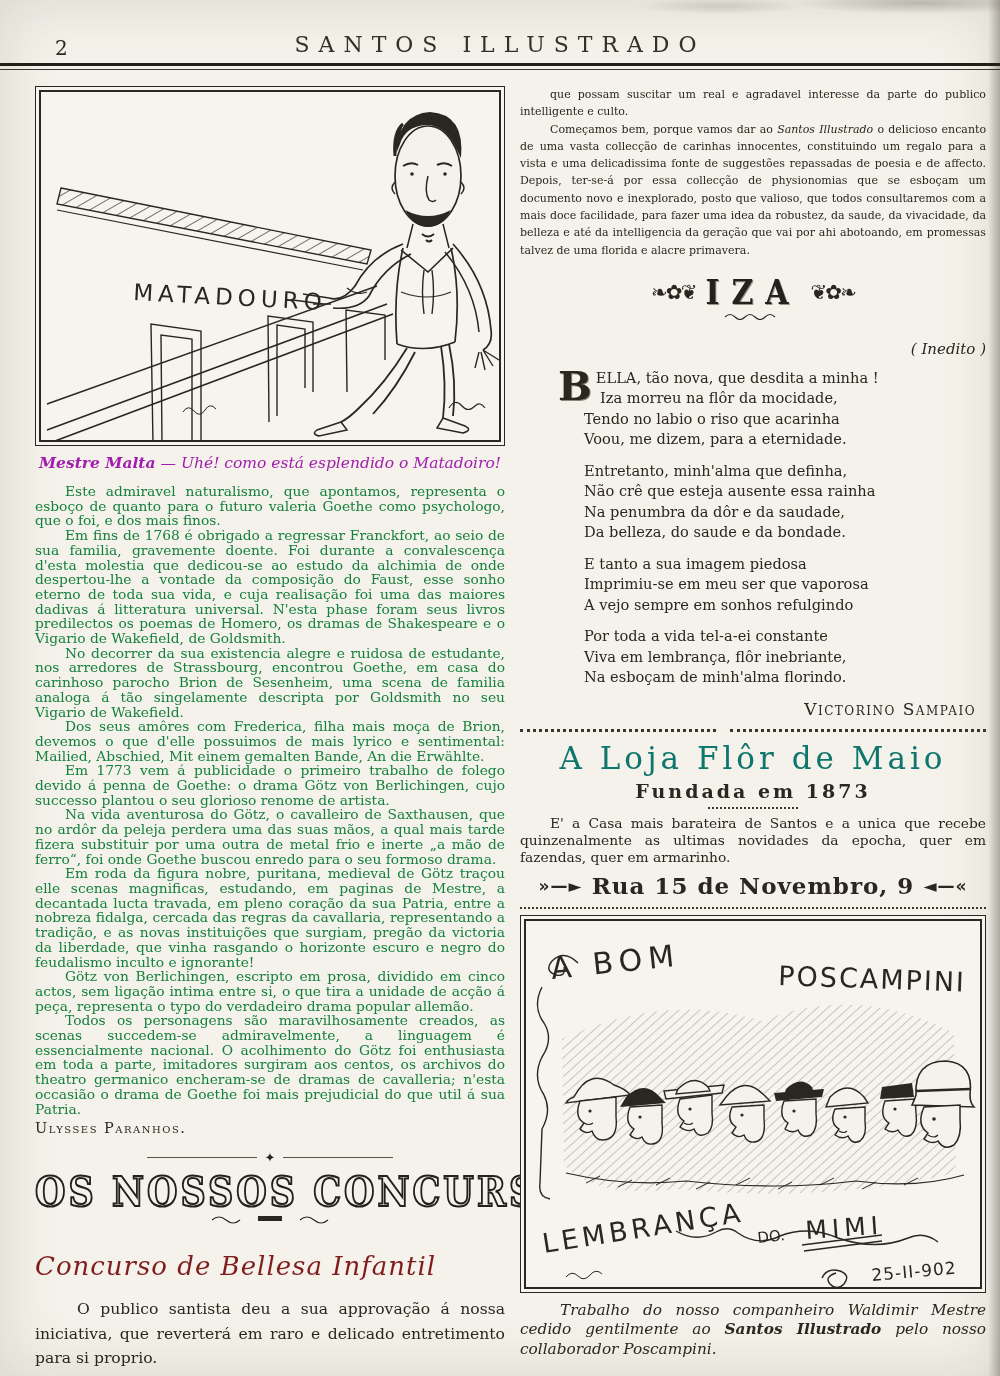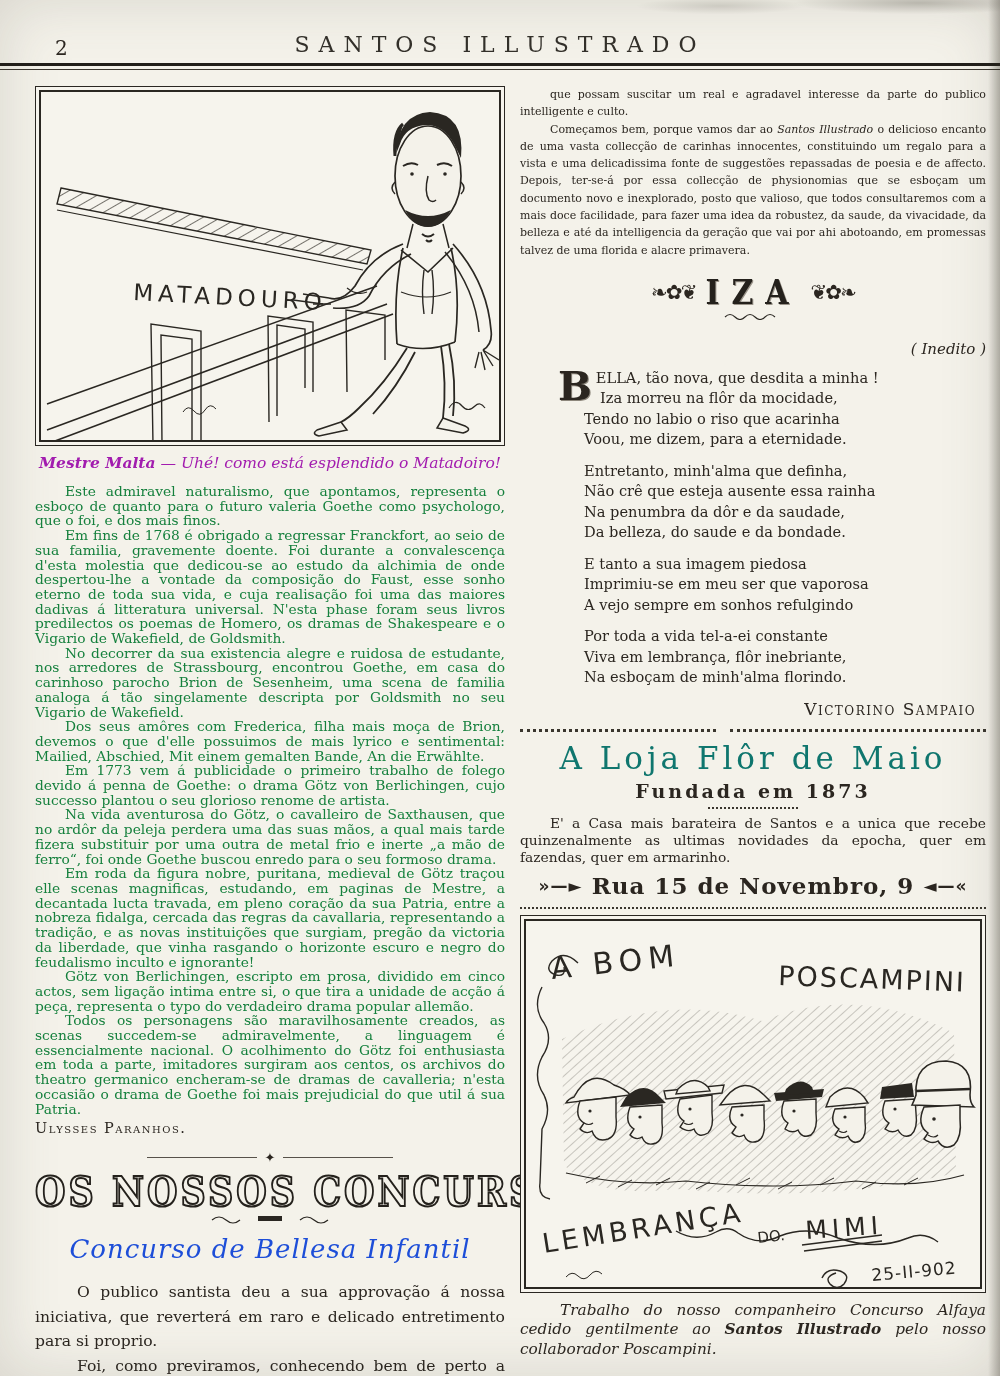--- a/index.html
+++ b/index.html
@@ -50,21 +50,21 @@
   .orn-divider .glyph { font-family:"DejaVu Sans",sans-serif; font-size:13px; color:#2b2620; }
   .dotted-rule { margin:10px 0 8px; display:flex; justify-content:space-between; }
   .dotted-rule span { display:block; border-top:3px dotted #3a362e; height:0; }
   .dotted-rule .seg1 { width:42%; } .dotted-rule .seg2 { width:55%; }
   .squiggle { display:block; margin:2px auto; }
 
   
   .display-title { text-align:center; font-size:35px; letter-spacing:3px; margin-top:2px;
     color:#f4f2ea; -webkit-text-stroke:1.8px #24211c; transform:scaleY(1.18); font-weight:700; white-space:nowrap; }
   @supports not (-webkit-text-stroke: 1px #000) { .display-title { color:#24211c; } }
-  .sub-script { text-align:center; font-style:italic; font-size:26px; margin-top:10px; color:#1d4ed8;
+  .sub-script { text-align:left; font-style:italic; font-size:26px; margin-top:27px; color:#7f1d1d;
     letter-spacing:1px; }
   .concurso-text { margin-top:16px; }
   .concurso-text p { font-size:15.6px; line-height:24.5px; text-align:justify; text-indent:42px; }
 
   
   .intro p { font-size:11px; line-height:17.3px; text-align:justify; text-indent:30px; }
   .iza-head { display:flex; align-items:center; justify-content:center; gap:10px; margin-top:16px; }
   .iza-flourish { font-family:"DejaVu Sans",sans-serif; font-size:20px; color:#2b2620; letter-spacing:-2px; }
   .iza-title { font-size:30px; font-weight:700; letter-spacing:12px; color:#24211c;
     text-shadow:1px 1px 0 #9a948a; transform:scaleY(1.1); }
@@ -354,17 +354,17 @@
           <text class="hand" x="280" y="318" font-size="25" letter-spacing="5" transform="rotate(-4 280 318)">MIMI</text>
           <path class="ink" d="M276 324 L356 314 M278 330 L356 320" stroke-width="1.4"></path>
           <path class="ink" d="M310 352 q-12 4 -6 11 q7 7 14 0 q7 -9 -4 -13 q-13 -4 -18 7" stroke-width="1.4"></path>
           <text class="hand" x="346" y="360" font-size="17" letter-spacing="1" transform="rotate(-5 346 360)">25-II-902</text>
           <path class="ink" d="M40 356 q6 -7 12 -1 t12 -1 t12 -1" stroke-width="1"></path>
         </svg>
       </div>
     </div>
 
     <div class="caption2">
-      <span>Trabalho do nosso companheiro Concurso Alfaya cedido gentilmente ao </span><span class="strong-em">Santos Illustrado</span><span> pelo nosso collaborador Poscampini.</span>
+      <span>Trabalho do nosso companheiro Waldimir Mestre cedido gentilmente ao </span><span class="strong-em">Santos Illustrado</span><span> pelo nosso collaborador Poscampini.</span>
     </div>
   </div>
 
 </div>
 
 </body></html>

